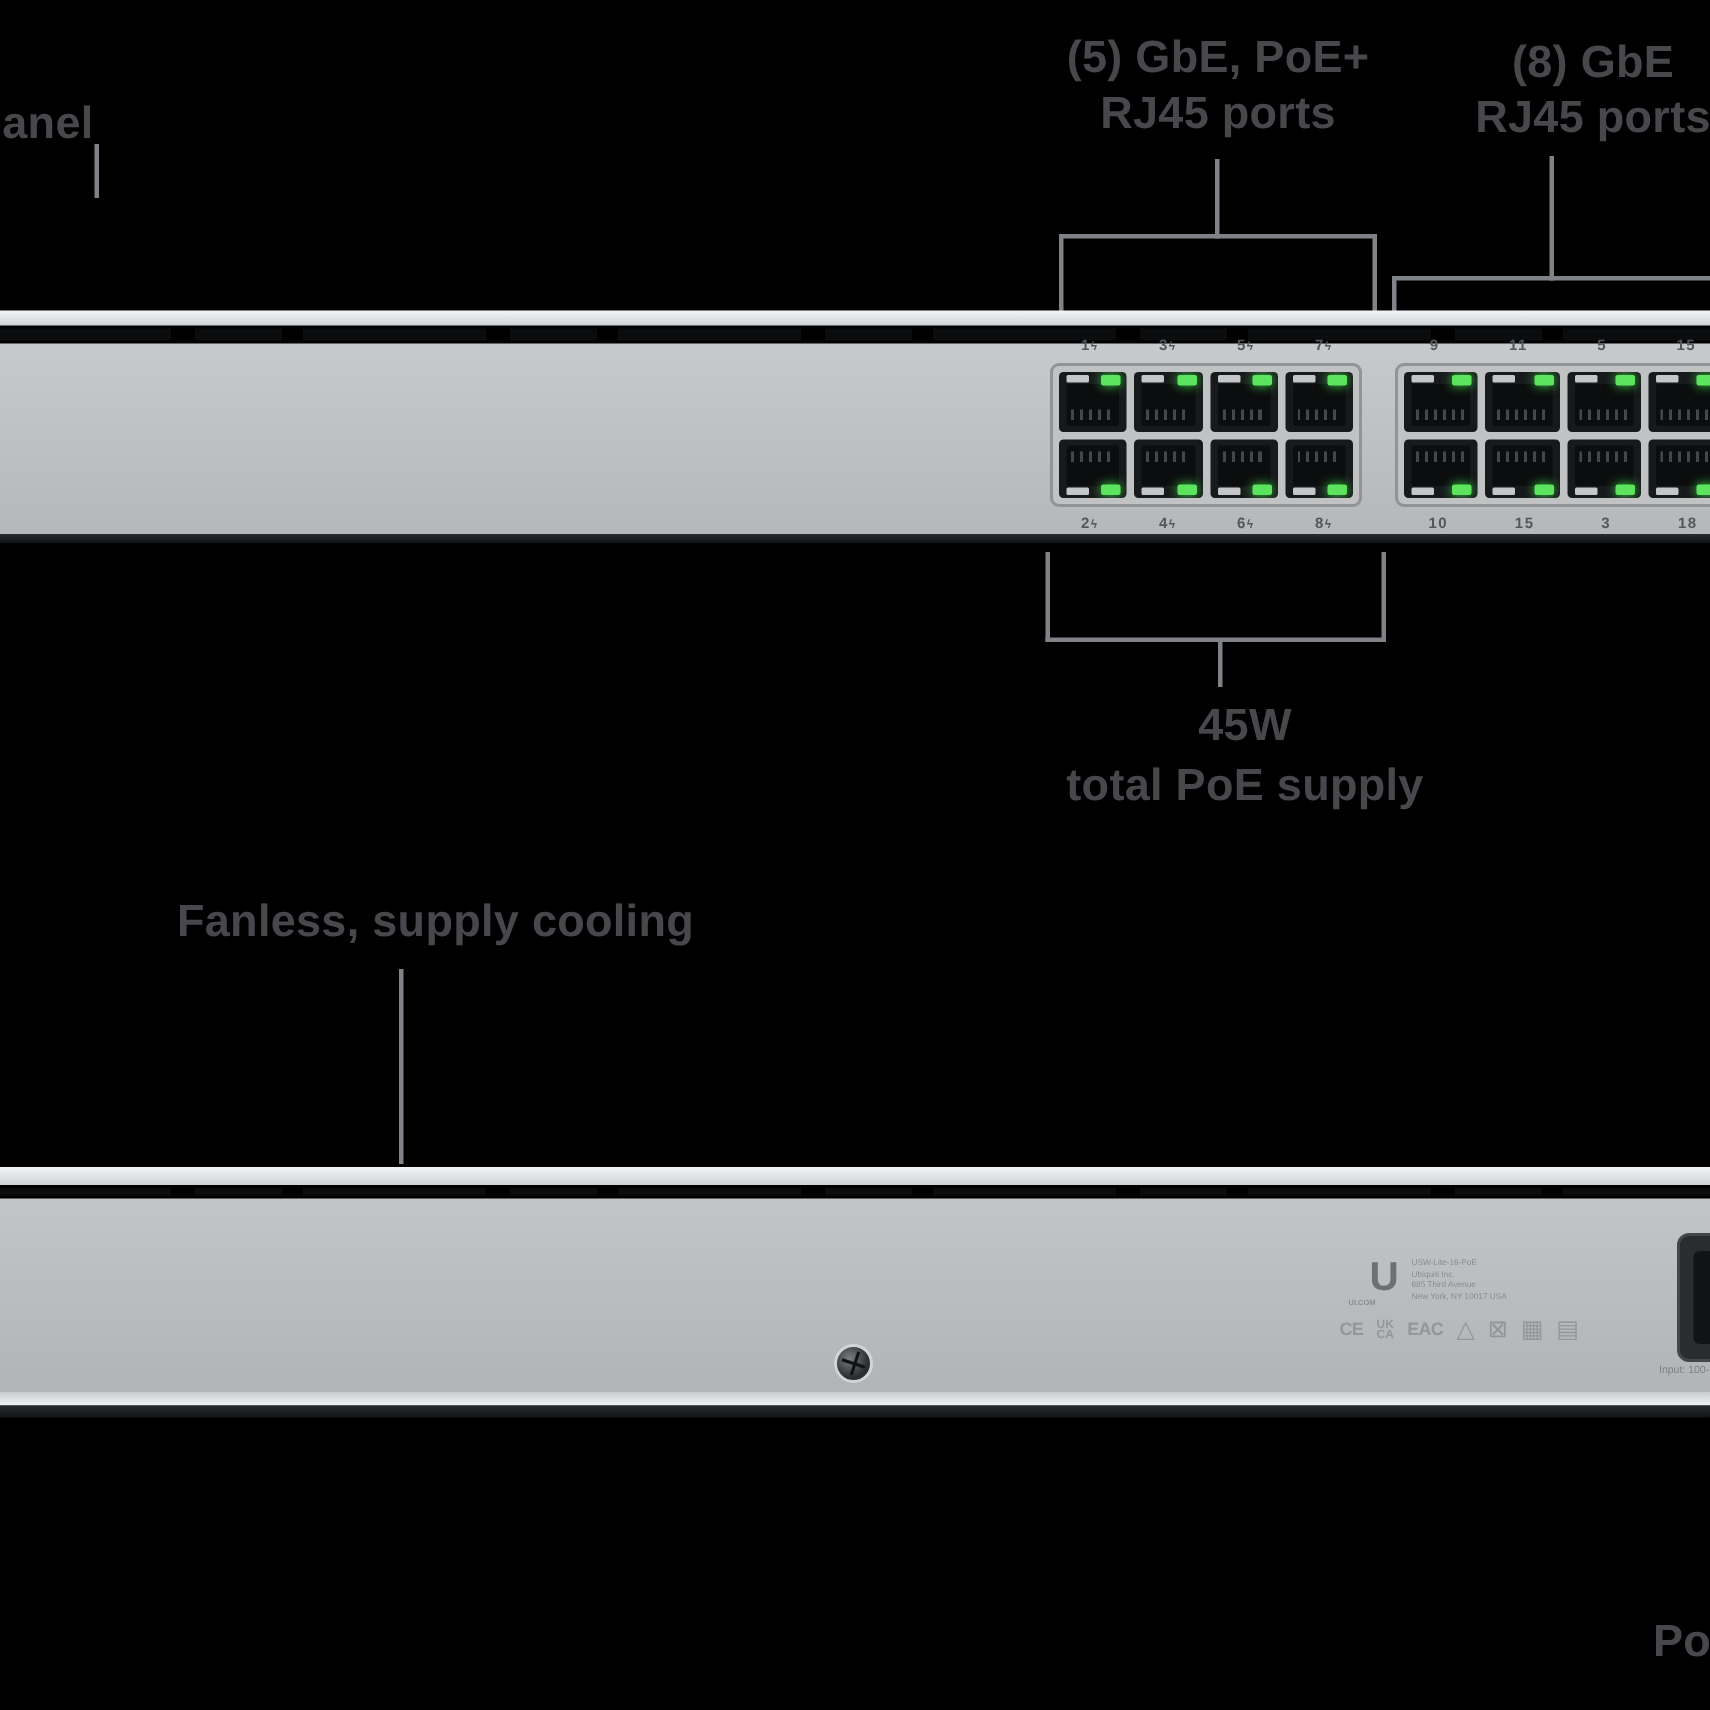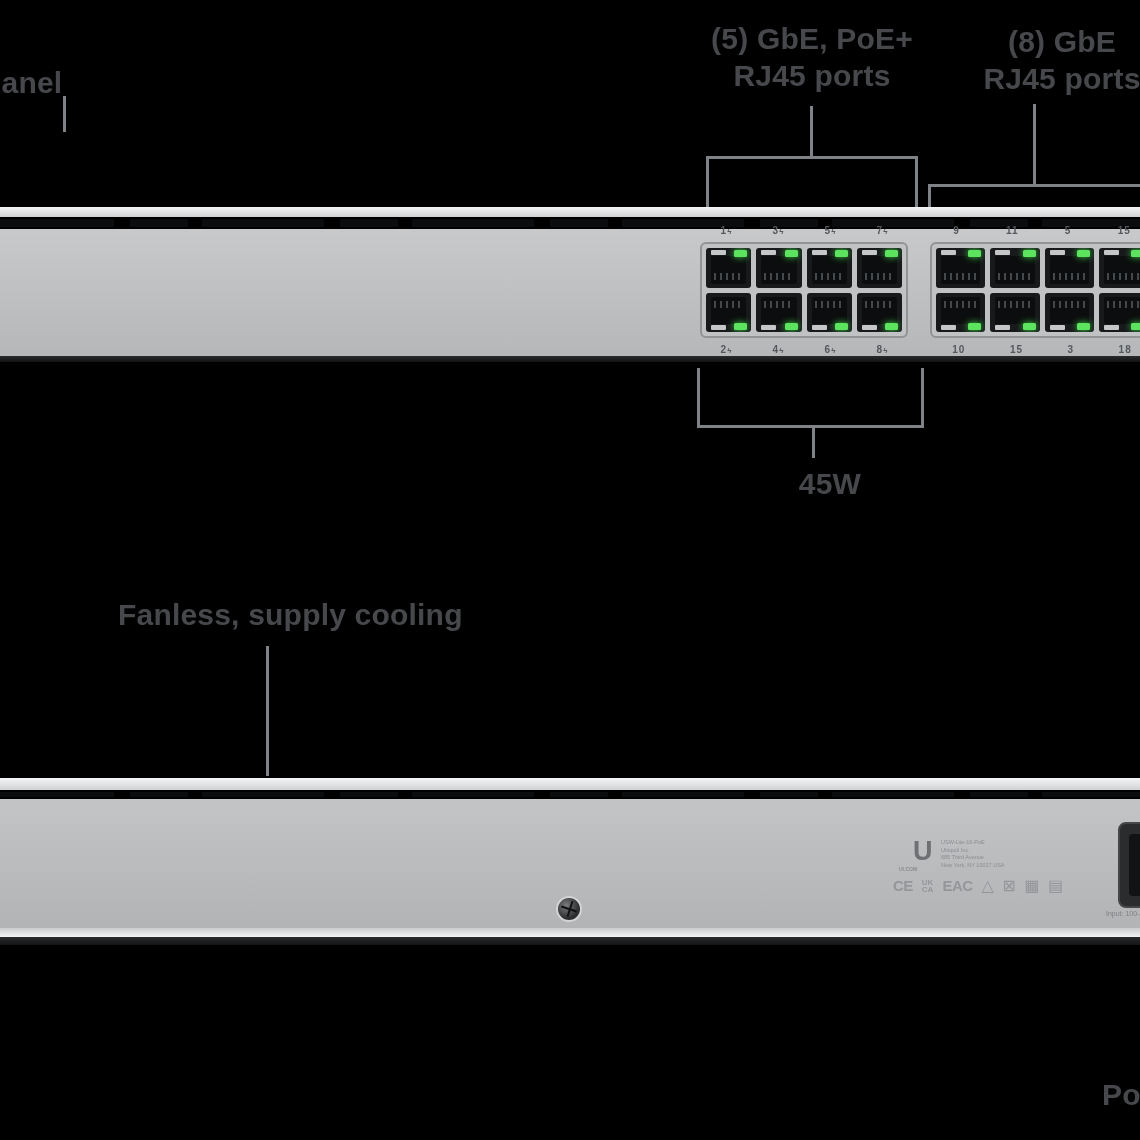--- a/index.html
+++ b/index.html
@@ -57,21 +57,21 @@
   .port.bottom .led{bottom:2px;right:4px;}
   .clip-tab{position:absolute;width:15px;height:5px;background:#d7d9db;border-radius:1px;opacity:.9;}
   .port.top .clip-tab{top:2px;left:5px;}
   .port.bottom .clip-tab{bottom:2px;left:5px;}
   
   .back-label{position:absolute;left:893px;top:58px;width:200px;color:#8b8d90;}
   .ui-logo{position:absolute;left:20px;top:2px;font-size:27px;font-weight:bold;color:#6e7073;line-height:26px;}
   .ui-com{position:absolute;left:6px;top:30px;font-size:5px;font-weight:bold;color:#8b8d90;}
   .label-lines{position:absolute;left:48px;top:3px;font-size:5.5px;line-height:7.5px;color:#8b8d90;white-space:nowrap;}
   .cert-row{position:absolute;left:0px;top:40px;display:flex;align-items:center;gap:9px;color:#94969a;font-weight:bold;}
-  .cert-row .mk{font-size:15px;letter-spacing:-.5px;}
+  .cert-row .mk{font-size:12px;letter-spacing:-.5px;}
   .cert-row .mk.stack{font-size:8px;line-height:7px;text-align:left;letter-spacing:0;}
   .cert-row .mk.sym{font-size:16px;font-weight:normal;}
   .screw{
     position:absolute;left:556px;top:118px;width:26px;height:26px;border-radius:50%;
     background:radial-gradient(circle at 38% 35%,#7a7c7e,#2c2d2f 65%);
     border:2px solid #d2d4d6;box-sizing:border-box;
   }
   .screw:before{content:"";position:absolute;left:11px;top:3px;width:2px;height:16px;background:#101113;transform:rotate(18deg);}
   .screw:after{content:"";position:absolute;left:3px;top:10px;width:16px;height:2px;background:#101113;transform:rotate(18deg);}
   .power-inlet{
@@ -93,20 +93,21 @@
   <div>RJ45 ports</div>
 </div>
 
 <div class="callout" style="left:912px;top:23px;width:300px;">
   <div>(8) GbE</div>
   <div>RJ45 ports</div>
 </div>
 
 <div class="callout" style="left:680px;top:464px;width:300px;line-height:40px;">
   <div>45W</div>
+  <div>total PoE supply</div>
 </div>
 
 <div class="callout" style="left:118px;top:596px;width:330px;">
   <span>Fanless, supply cooling</span>
 </div>
 
 <div class="callout" style="left:1102px;top:1076px;text-align:left;">
   <span>Power input</span>
 </div>
 

